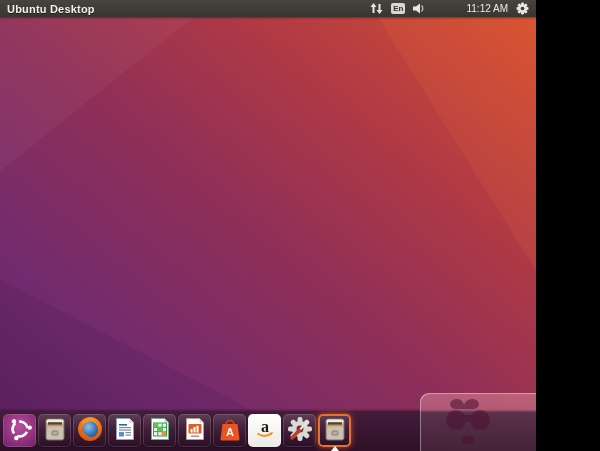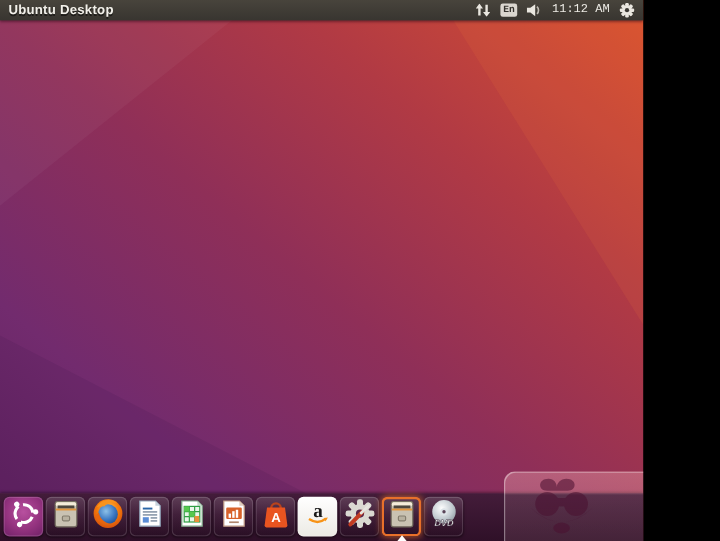--- a/index.html
+++ b/index.html
@@ -15,24 +15,24 @@
   .facet-c{right:0;top:0;width:45%;height:60%;
     clip-path:polygon(100% 0,100% 100%,30% 0);background:rgba(255,140,60,0.10);}
 
   
   .panel{position:absolute;top:0;left:0;right:0;height:17px;z-index:10;
     background:linear-gradient(#48443c,#383530);
     box-shadow:0 1px 2px rgba(40,0,20,0.45);
     display:flex;align-items:center;color:#f2f0ea;}
   .panel-title{font-size:11px;font-weight:bold;padding-left:7px;letter-spacing:.2px;
     text-shadow:0 1px 0 rgba(0,0,0,.5);}
-  .panel-right{margin-left:auto;display:flex;align-items:center;gap:8px;padding-right:7px;font-family:Liberation Mono, monospace;}
+  .panel-right{margin-left:auto;display:flex;align-items:center;gap:8px;padding-right:7px;}
   .kbd-badge{background:#dad6cf;color:#35322d;font-size:8px;font-weight:bold;
     border-radius:2px;padding:1px 2px;line-height:9px;}
-  .clock{font-size:10px;color:#eceae4;}
+  .clock{font-size:10px;color:#eceae4;margin-left:32px;}
   .pico{display:flex;align-items:center;}
 
   
   .launcher{position:absolute;left:0;right:0;bottom:0;height:40px;z-index:5;
     background:linear-gradient(rgba(66,28,57,.97),rgba(44,15,38,.97));
     box-shadow:0 -1px 2px rgba(0,0,0,.35);}
   .tile{position:absolute;top:3px;width:33px;height:33px;border-radius:5px;cursor:pointer;
     background:linear-gradient(rgba(255,255,255,.15),rgba(255,255,255,.04) 45%,rgba(0,0,0,.14));
     box-shadow:inset 0 0 0 1px rgba(255,255,255,.14),0 1px 2px rgba(0,0,0,.35);
     display:flex;align-items:center;justify-content:center;}
@@ -236,37 +236,20 @@
           <rect x="4" y="3" width="18" height="21" rx="2" fill="#c9c2b2" stroke="#746e60"></rect>
           <rect x="4.5" y="3.5" width="17" height="3.5" rx="1.5" fill="#f4ecd9"></rect>
           <rect x="6" y="6.2" width="14" height="2.6" fill="#4c463d"></rect>
           <rect x="4.5" y="8.8" width="17" height="1.6" fill="#e2953e"></rect>
           <rect x="10" y="15" width="6" height="4" rx="1" fill="#b7b09f" stroke="#847d6e"></rect>
         </svg>
       </span>
     </div>
     <div class="run-arrow" style="left:331px"></div>
 
-    <div class="tile" style="left:353px">
-      <span>
-        <svg width="26" height="26" viewBox="0 0 26 26">
-          <defs>
-            <radialGradient id="disc" cx="40%" cy="35%" r="75%">
-              <stop offset="0%" stop-color="#fdfdfd"></stop>
-                <stop offset="60%" stop-color="#c3cbd1"></stop>
-                <stop offset="100%" stop-color="#8d98a0"></stop>
-            </radialGradient>
-          </defs>
-          <circle cx="13" cy="11.5" r="9.8" fill="url(#disc)"></circle>
-          <circle cx="13" cy="11.5" r="3" fill="#dde3e8"></circle>
-          <circle cx="13" cy="11.5" r="1.4" fill="#5a4458"></circle>
-          <text x="13" y="23.5" text-anchor="middle" font-size="7.5" font-weight="bold" font-style="italic" font-family="Liberation Sans, sans-serif" fill="#ffffff" stroke="#3a2a3a" stroke-width="0.4">DVD</text>
-        </svg>
-      </span>
-    </div>
 
     <div class="tile" style="left:563px">
       <span>
         <svg width="26" height="27" viewBox="0 0 26 27">
           <path d="M4 4.5 L6 23 A7 2.8 0 0 0 20 23 L22 4.5 Z" fill="rgba(235,240,245,0.45)" stroke="rgba(255,255,255,0.55)"></path>
           <ellipse cx="13" cy="4.5" rx="9" ry="3" fill="rgba(255,255,255,0.8)" stroke="rgba(200,205,210,0.8)"></ellipse>
           <ellipse cx="13" cy="4.5" rx="6" ry="1.8" fill="rgba(190,198,205,0.8)"></ellipse>
           <ellipse cx="13" cy="23" rx="7" ry="2.6" fill="rgba(255,255,255,0.55)"></ellipse>
         </svg>
       </span>

